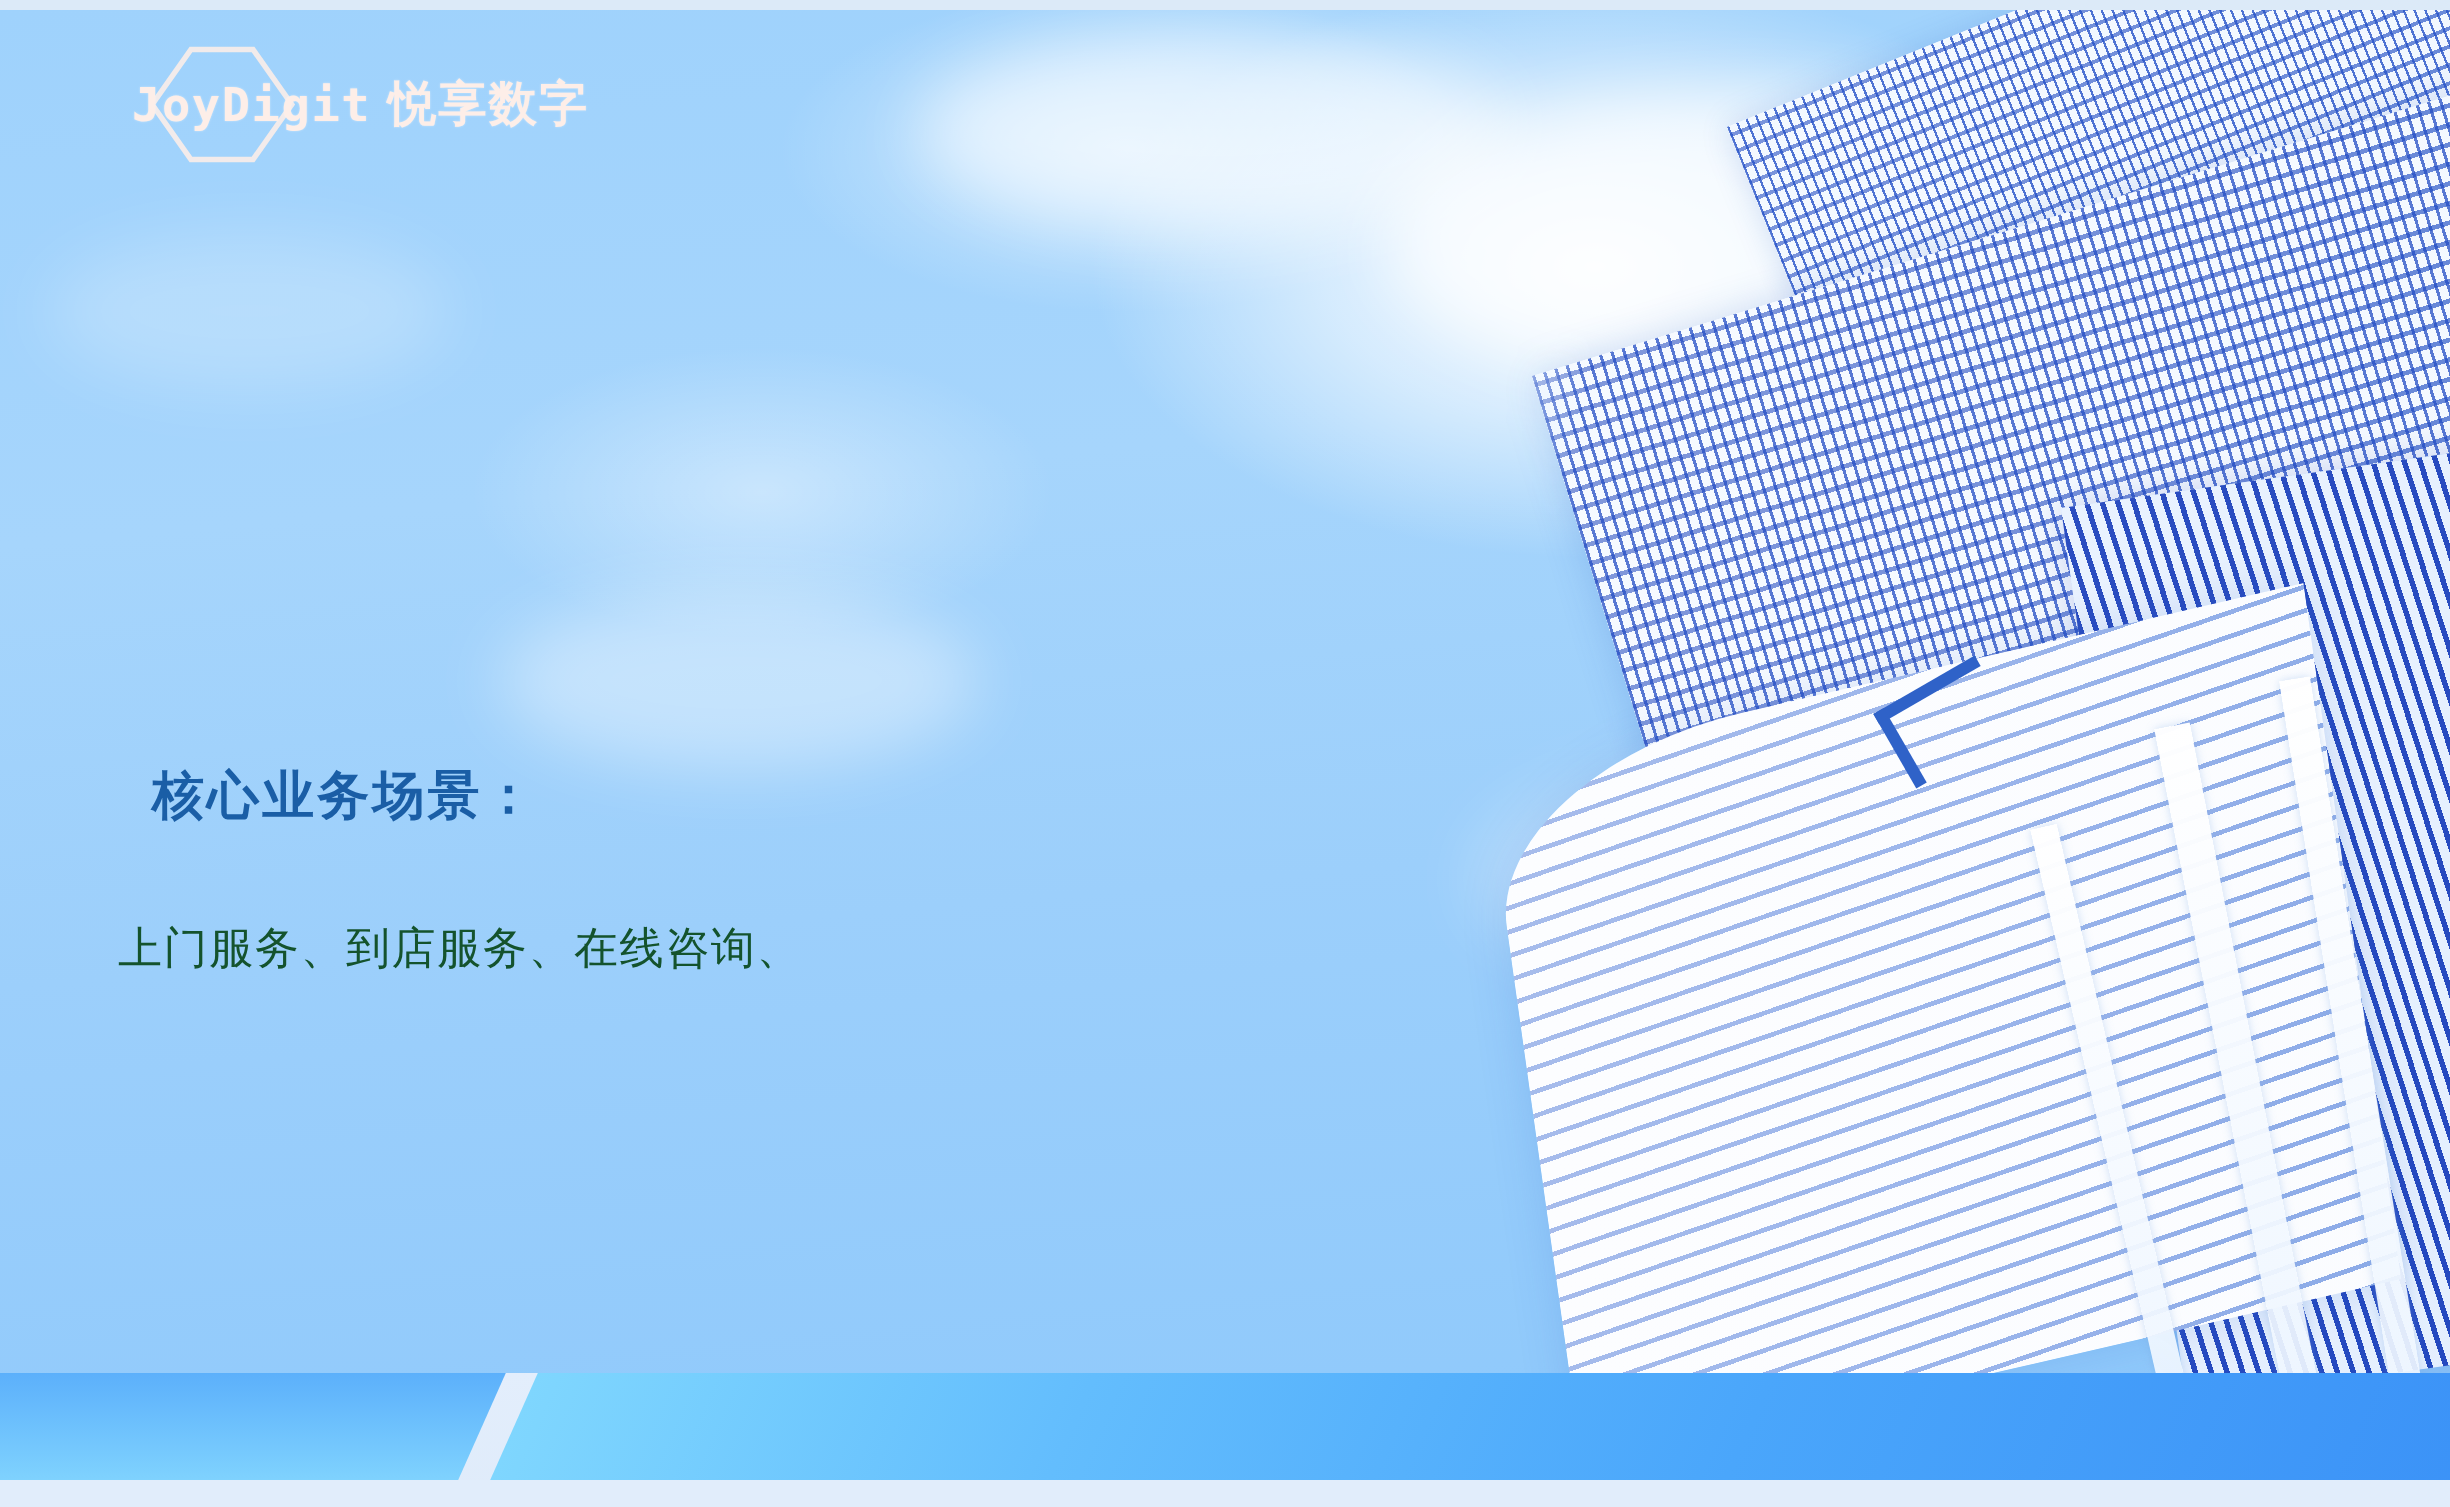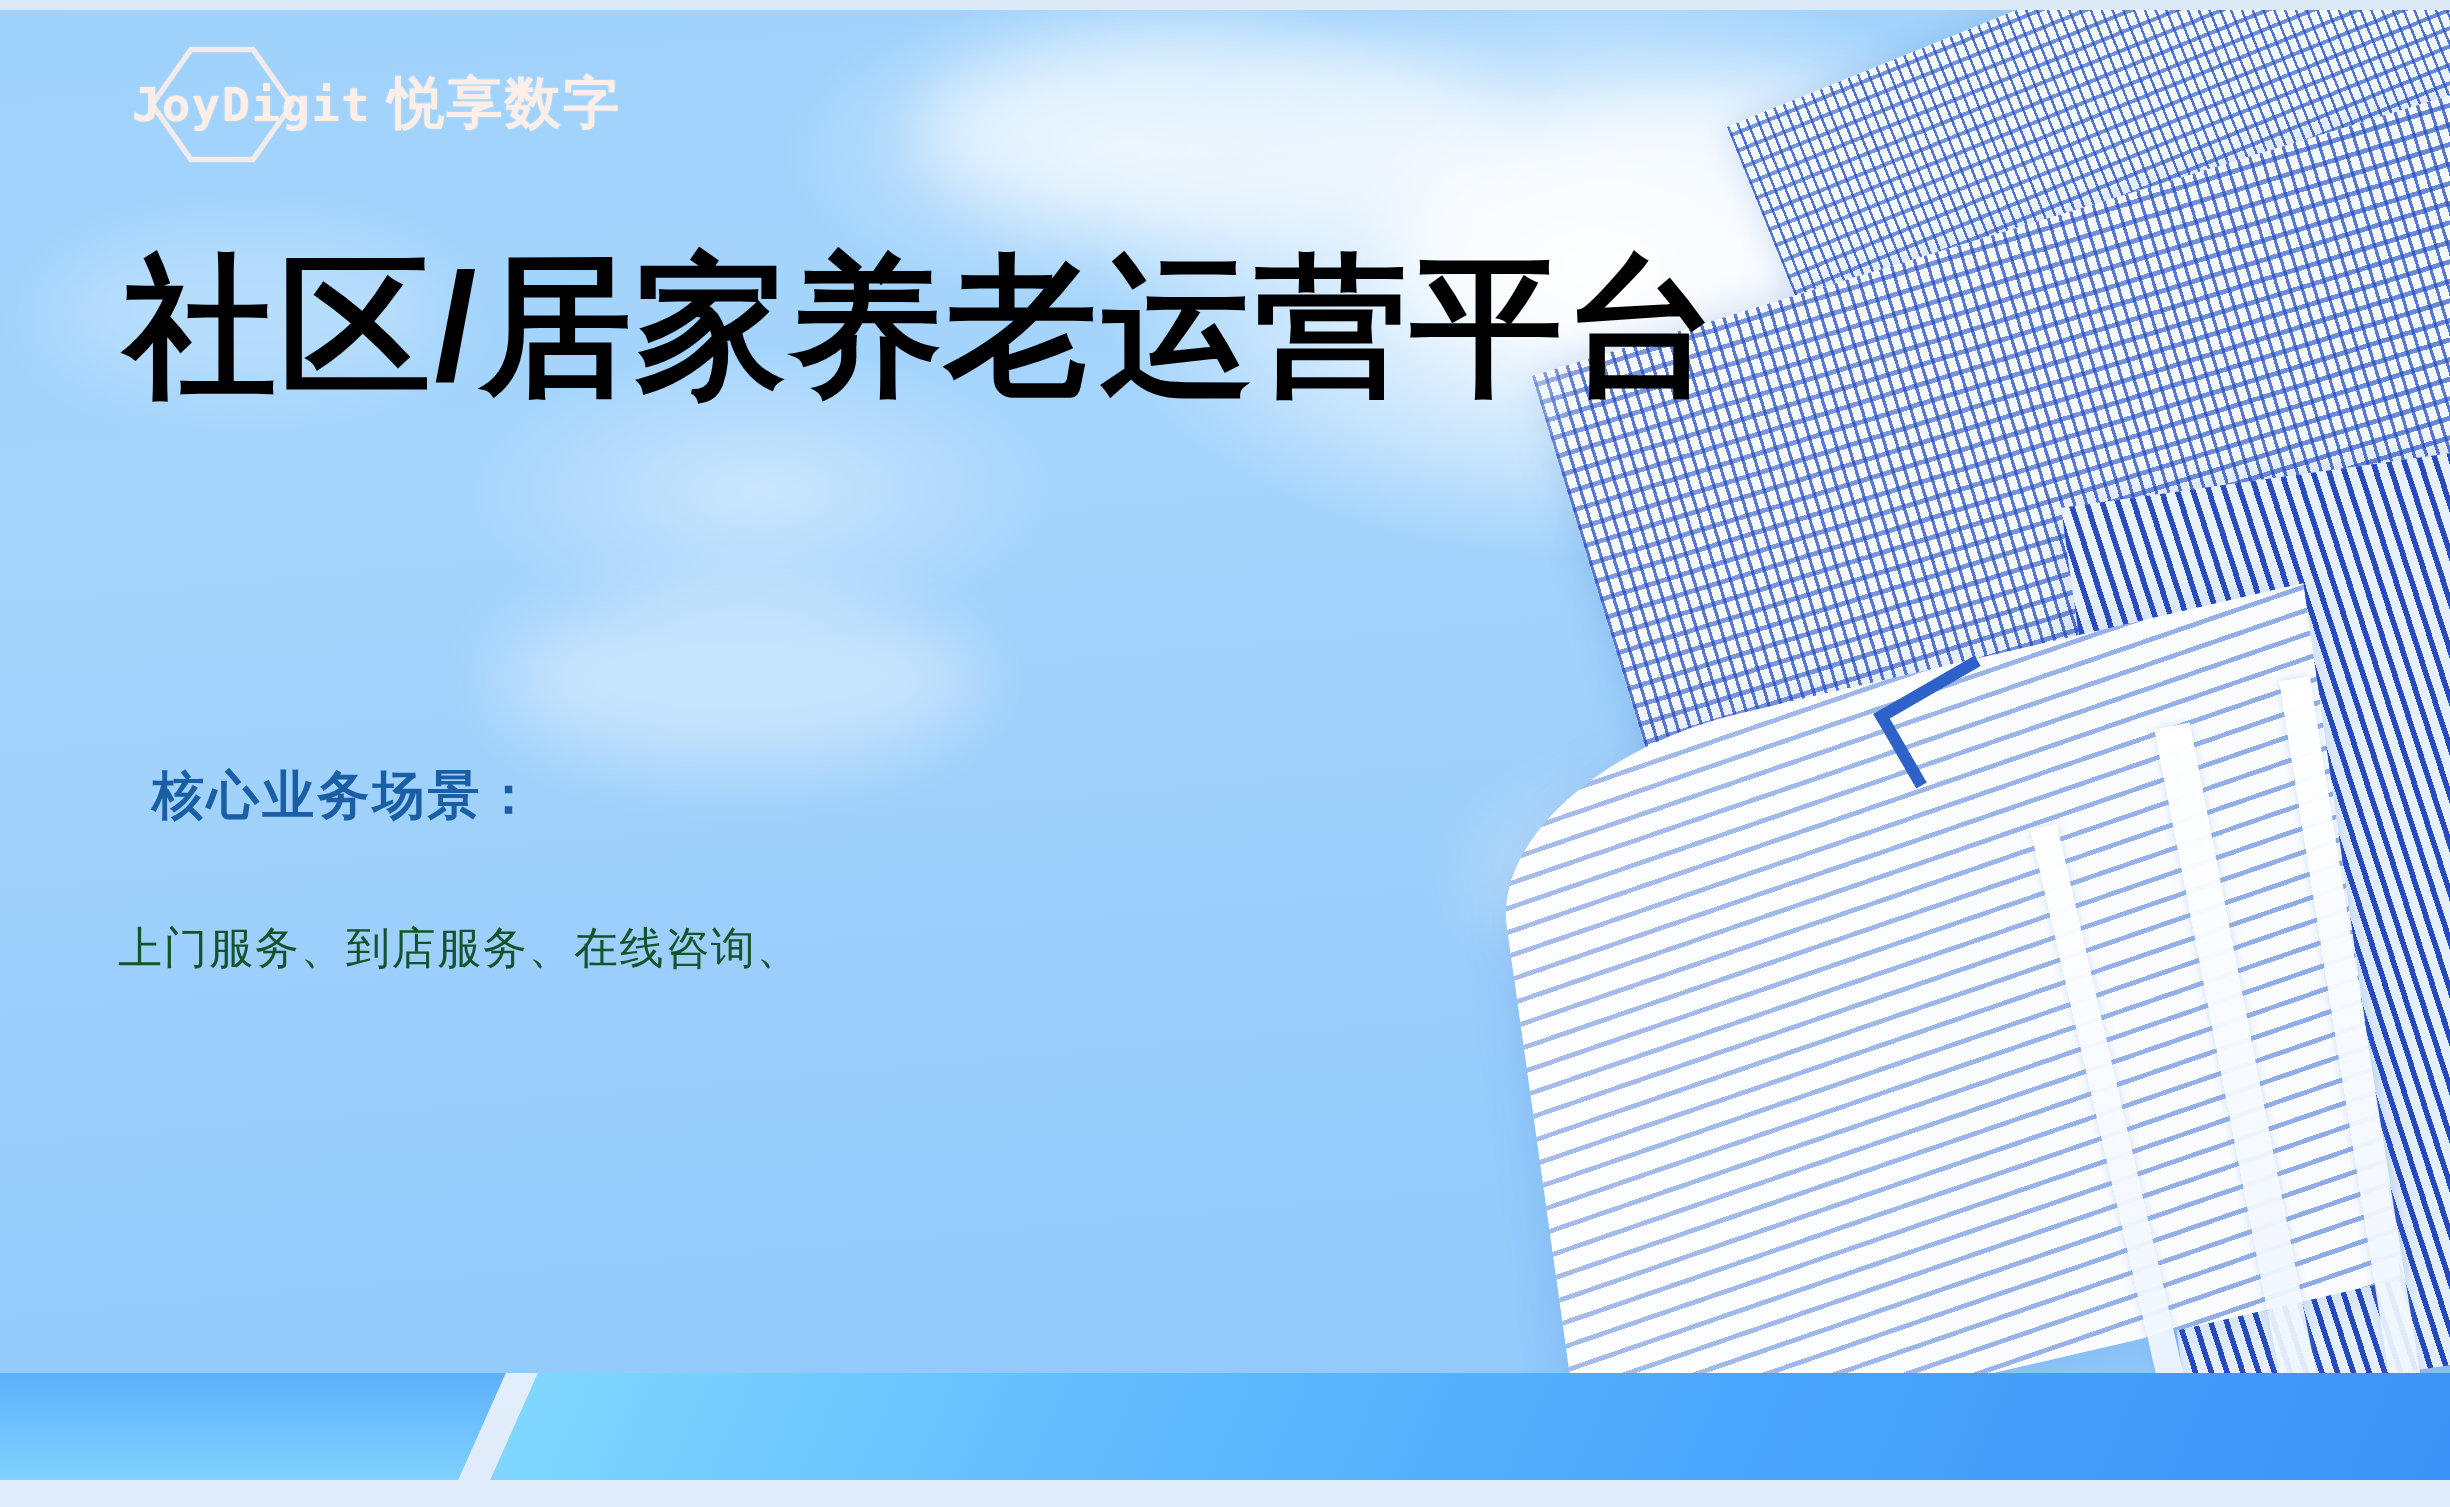--- a/index.html
+++ b/index.html
@@ -168,21 +168,21 @@
     width:152px; height:117px; z-index:-1; opacity:.92;
   }
   .logo-word{
     font-family:"DejaVu Sans Mono","Liberation Mono",monospace;
     font-weight:700; font-size:47px; letter-spacing:1.6px;
     color:#fdeee8;
     text-shadow:0 0 2.3px rgba(255,255,255,0.5);
     white-space:nowrap;
   }
   .logo-cn{
-    font-size:56px; font-weight:700; letter-spacing:2.3px;
+    font-size:48px; font-weight:700; letter-spacing:2.3px;
     color:#fdeee8; white-space:nowrap;
     text-shadow:0 0 2.3px rgba(255,255,255,0.5);
   }
 
   
   .headline{
     position:absolute; left:124px; top:247px; z-index:10;
     font-size:152px; font-weight:700; letter-spacing:3.1px;
     color:#000000; white-space:nowrap; line-height:1.05;
   }
@@ -231,21 +231,20 @@
   <div class="band-base"></div>
 
   <div class="logo">
     <svg class="logo-hex" viewBox="0 0 196 150">
       <polygon points="58,4 138,4 188,75 138,146 58,146 8,75" fill="none" stroke="#fdeee8" stroke-width="7" opacity="0.95"></polygon>
     </svg>
     <span class="logo-word">JoyDigit</span>
     <span class="logo-cn">悦享数字</span>
   </div>
 
-  <h1 class="headline">社区/居家养老运营平台</h1>
 
   <h2 class="sub-head">核心业务场景：</h2>
 
   <div class="scenes">
     <div class="scene-line">上门服务、到店服务、在线咨询、</div>
   </div>
 
 </div>
 
 

